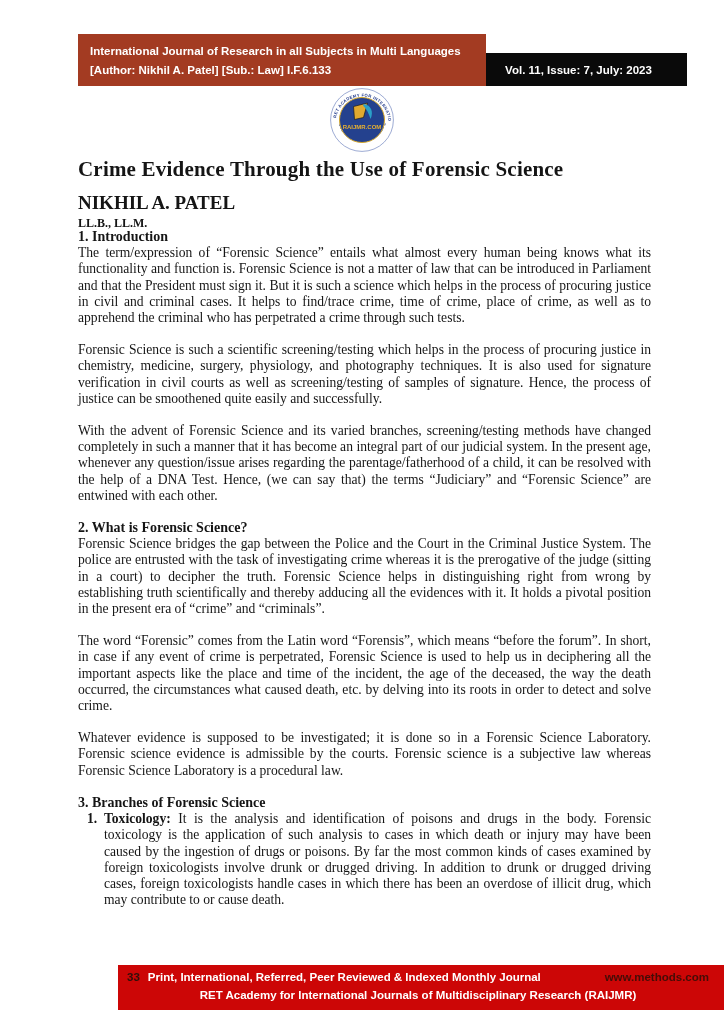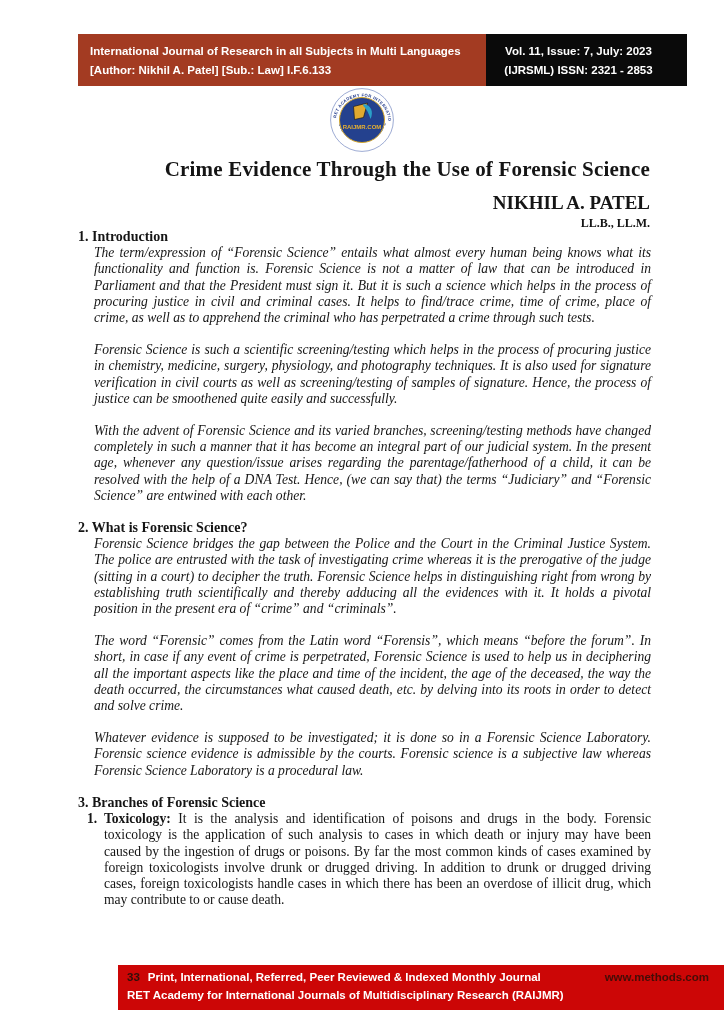--- a/index.html
+++ b/index.html
@@ -35,72 +35,71 @@
 
   
   .logo-wrap {
     position: absolute; top: 88px; left: 0; width: 724px;
     text-align: center;
   }
 
   
   .title-block {
     position: absolute; top: 157px; left: 78px; width: 572px;
-    text-align: right;
+    text-align: left;
   }
   .paper-title {
     font-size: 21px; font-weight: bold; letter-spacing: 0.2px;
     margin: 0 0 10px 0;
   }
   .author-name { font-size: 19px; font-weight: bold; margin: 0; }
   .author-qual { font-size: 12px; font-weight: bold; margin: 2px 0 0 0; }
 
   
   .body-col {
     position: absolute; top: 229px; left: 78px; width: 573px;
     font-size: 13.6px; line-height: 16.2px;
     text-align: justify;
   }
   .section-heading {
     font-weight: bold; font-size: 14px; margin: 0; text-align: left;
   }
-  .para { margin: 0 0 16px 16px; font-style: italic; }
+  .para { margin: 0 0 16px 0; }
   .num-list { margin: 0; }
   .list-item { position: relative; padding-left: 26px; }
   .list-marker { position: absolute; left: 9px; font-weight: bold; }
   .list-label { font-weight: bold; }
 
   
   .footer-bar {
     position: absolute; top: 965px; left: 78px; width: 609px;
     padding: 4px 18px 5px 9px;
     font-family: "Liberation Sans", sans-serif;
     font-weight: bold; font-size: 11.5px; color: #ffffff;
     line-height: 1.55;
     margin-left: 40px;
   }
   .footer-line1 { display: flex; align-items: baseline; }
   .footer-pageno { color: #30100a; margin-right: 8px; }
   .footer-journal { flex: 1 1 auto; }
   .footer-site { color: #450d07; }
-  .footer-line2 { text-align: left; }
+  .footer-line2 { text-align: center; }
 </style>
 </head>
 <body>
 
 <div class="page">
 
   <div class="header-row">
     <div class="header-left" style="background-color: rgb(163, 59, 34);">
       <div>International Journal of Research in all Subjects in Multi Languages</div>
       <div>[Author: Nikhil A. Patel] [Sub.: Law] I.F.6.133</div>
     </div>
     <div class="header-right" style="background-color: rgb(10, 10, 10);">
       <div>Vol. 11, Issue: 7, July: 2023</div>
-      <div>(IJRSML) ISSN: 2321 - 2853</div>
     </div>
   </div>
 
   <div class="logo-wrap">
     <svg viewBox="0 0 64 64" width="64" height="64">
       <circle cx="32" cy="32" r="31.4" fill="#ffffff" stroke="#3a57a7" stroke-width="0.5"></circle>
       <defs>
         <path id="arcT" d="M 5.5,35 A 26.5,26.5 0 0 1 58.5,35" fill="none"></path>
         <path id="arcB" d="M 8.5,36 A 24.5,24.5 0 0 0 55.5,36" fill="none"></path>
       </defs>

